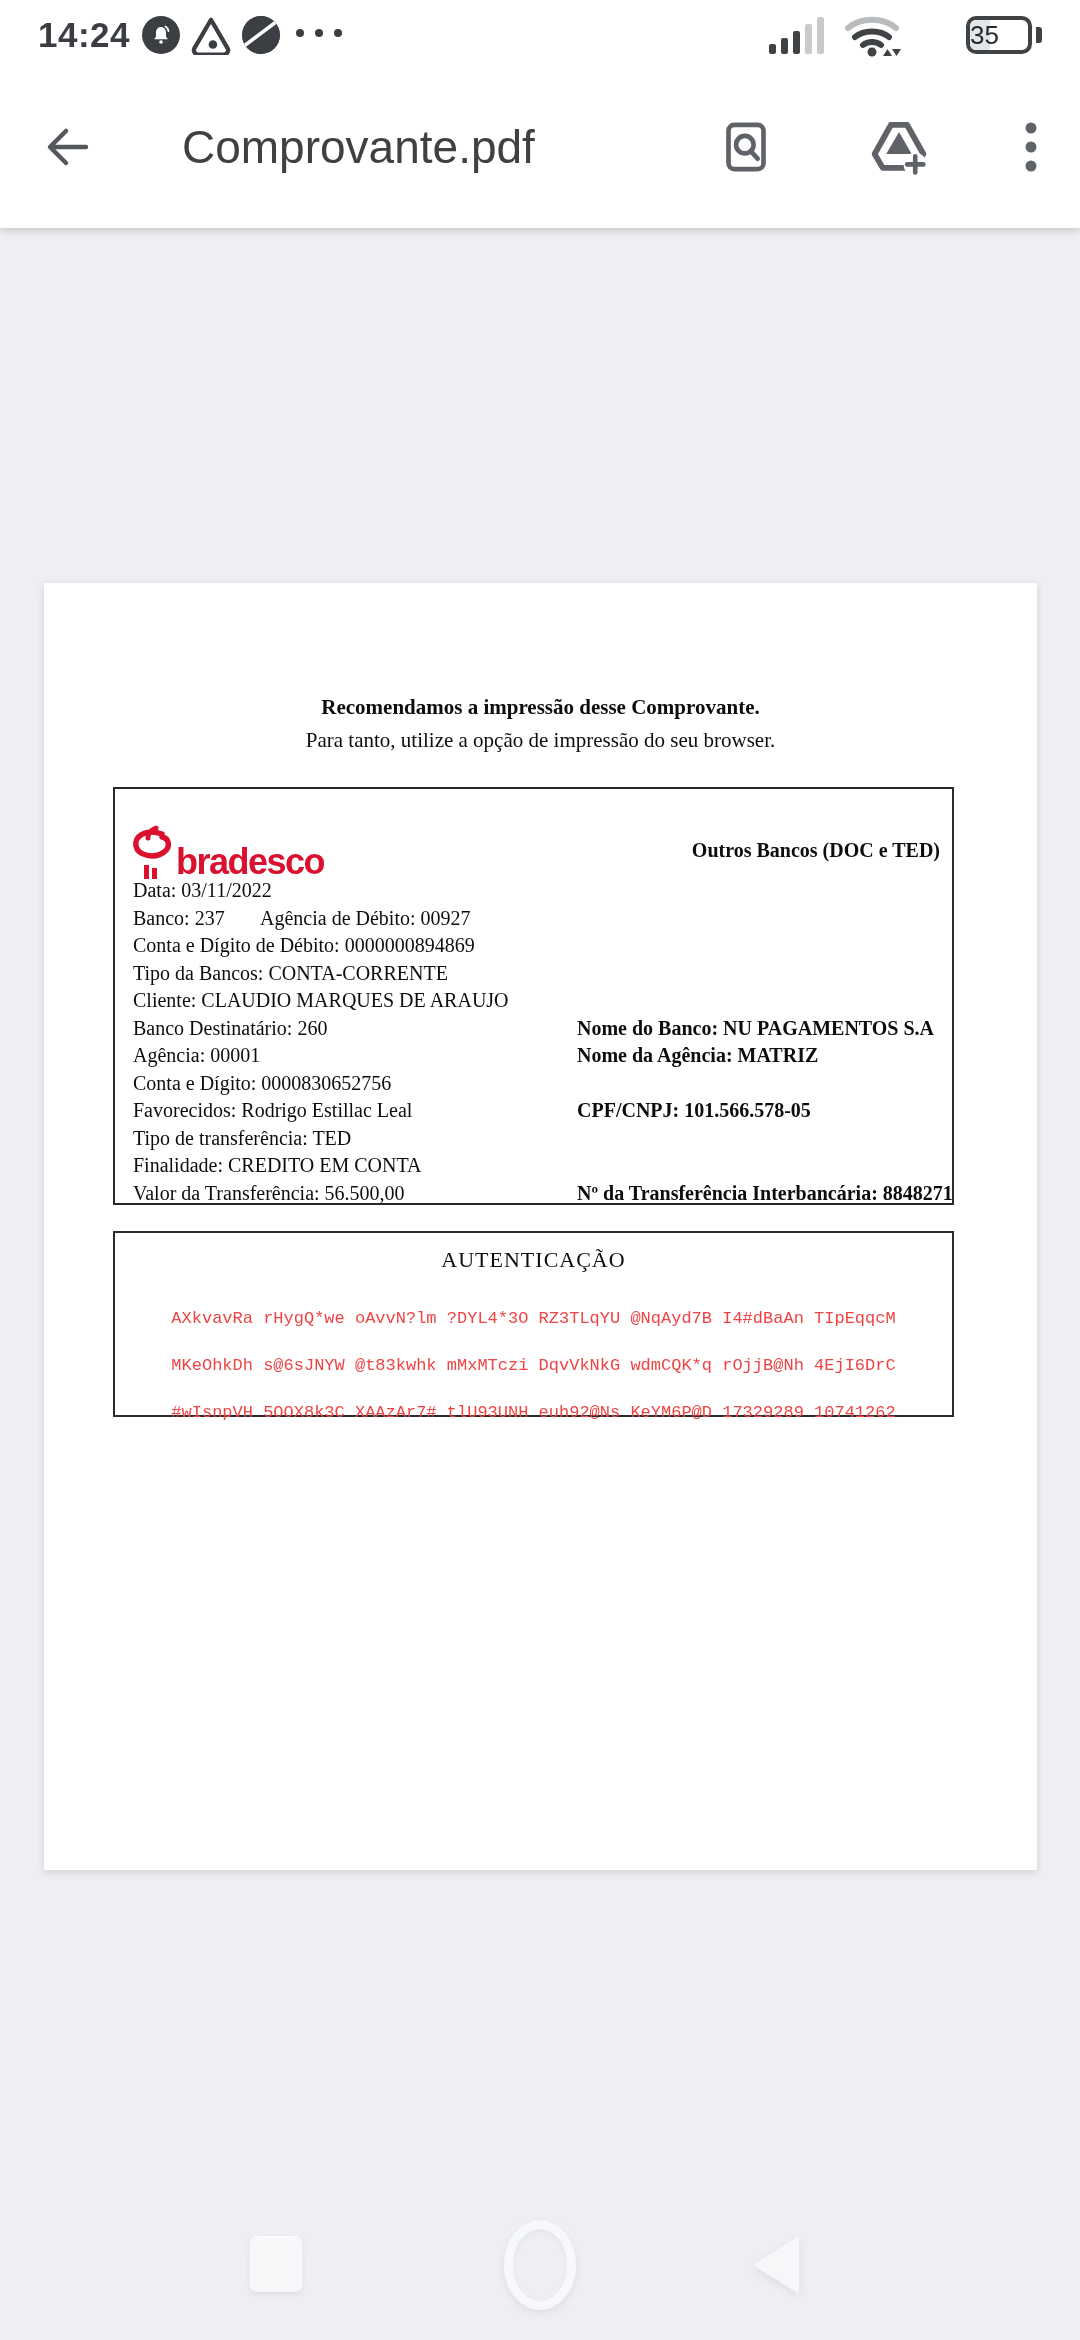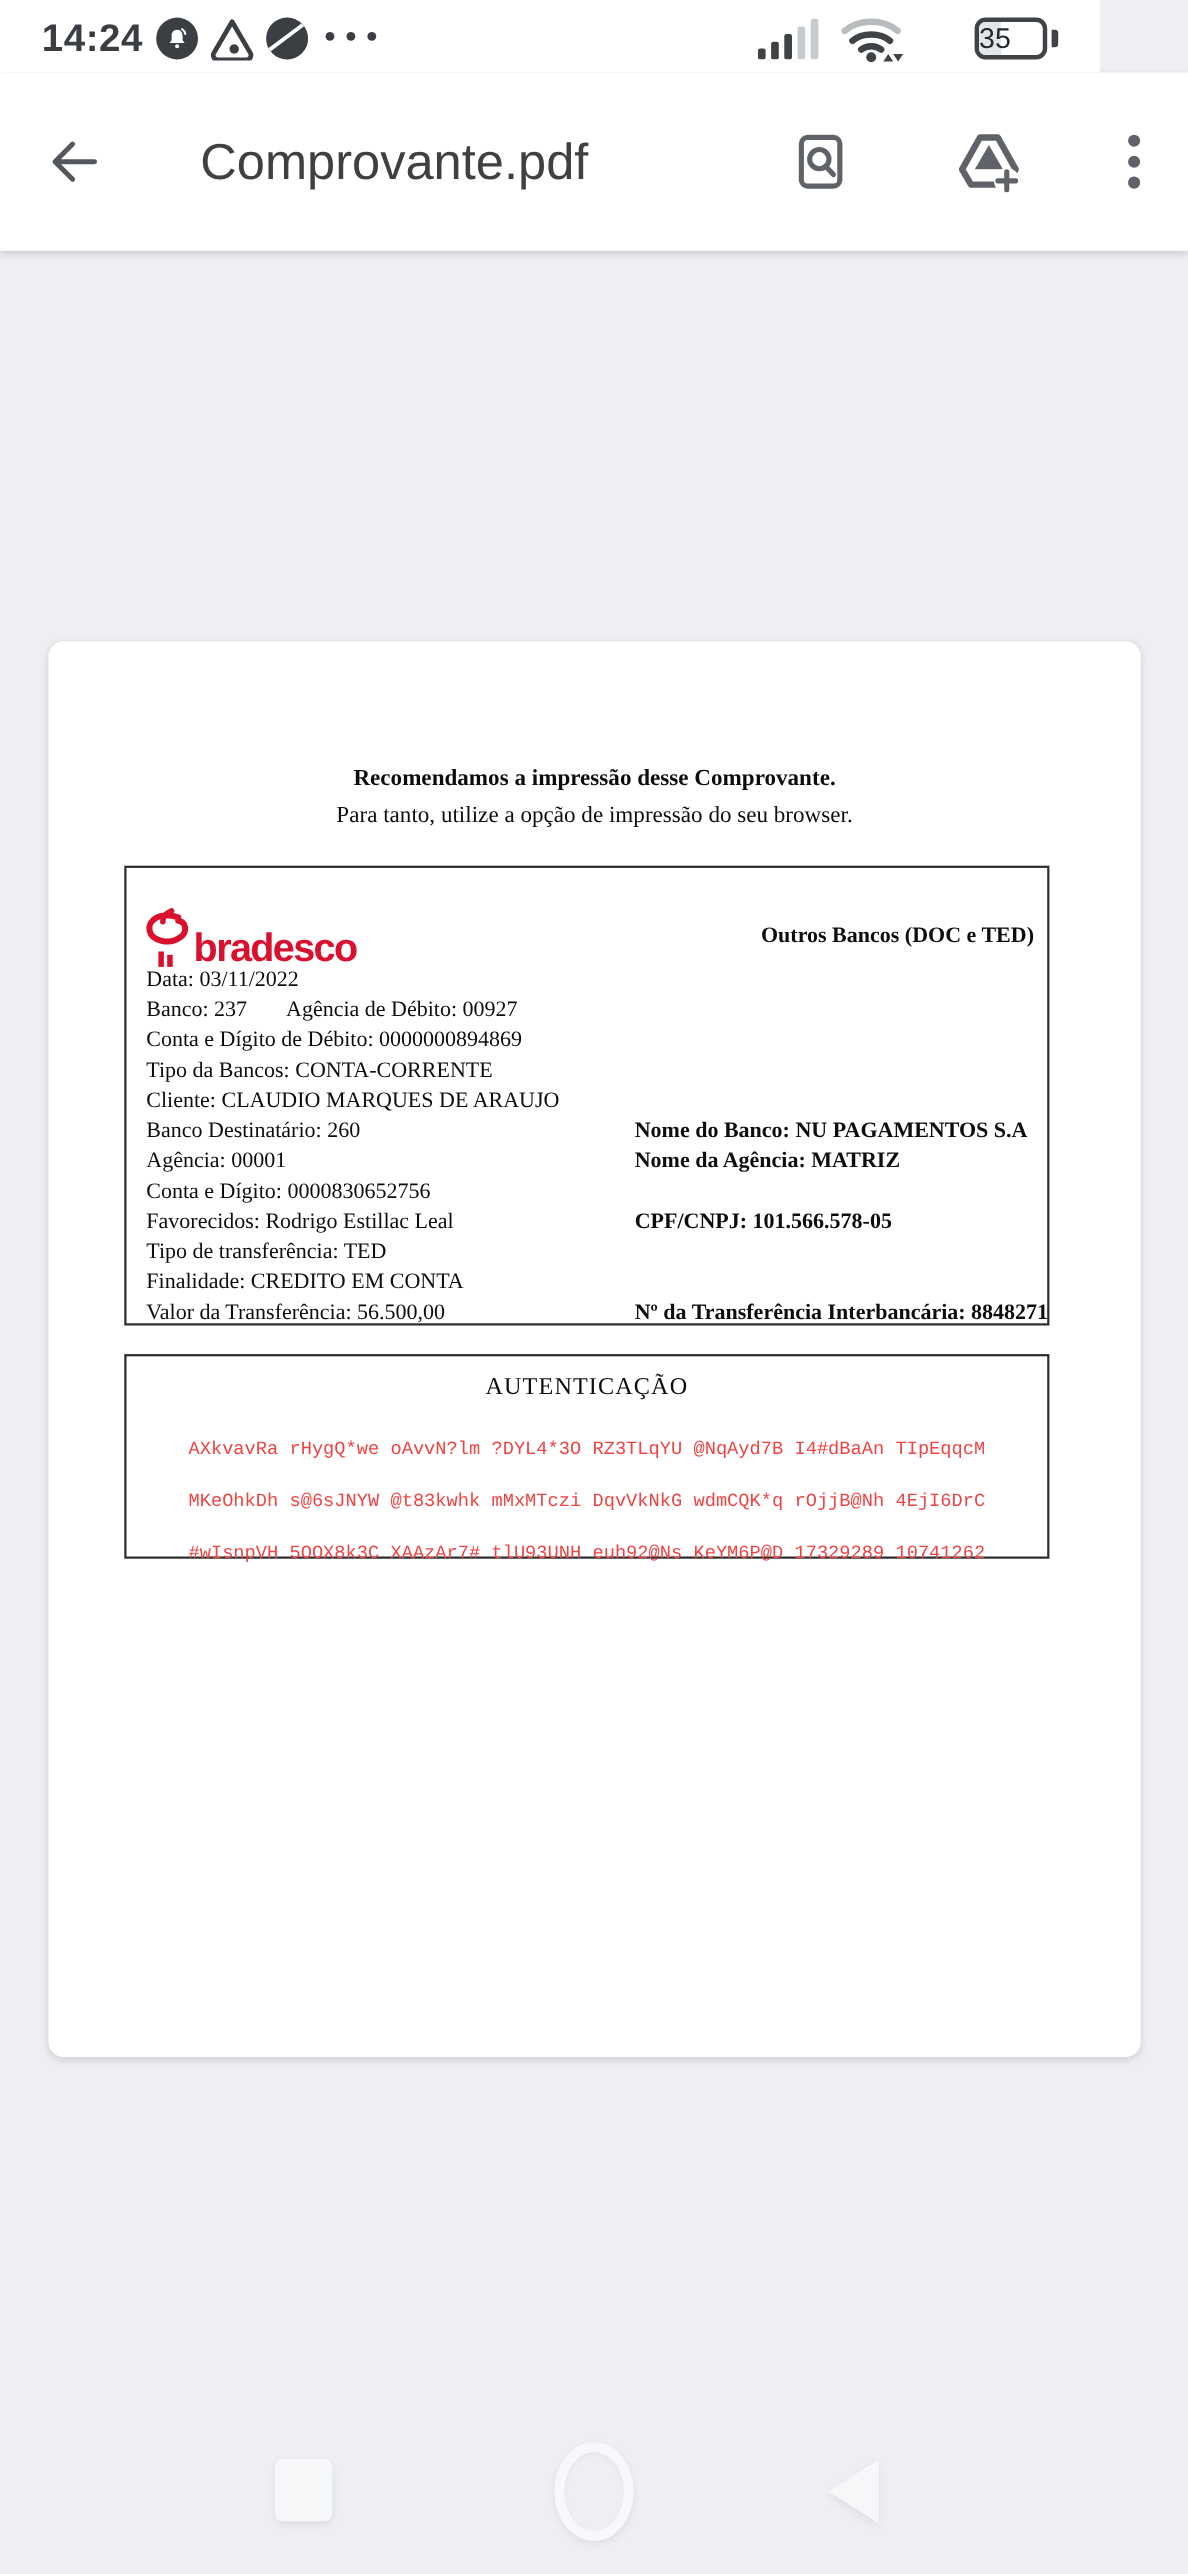--- a/index.html
+++ b/index.html
@@ -6,21 +6,21 @@
   html,body { width:1080px; height:2340px; }
   body {
     position:relative;
     font-family:"Liberation Sans", sans-serif;
     background:#edeff2;
     overflow:hidden;
   }
 
   
   .statusbar {
-    position:absolute; top:0; left:0; width:1000px; height:66px;
+    position:absolute; top:0; left:0; width:1080px; height:66px;
     background:#ffffff; display:flex; align-items:center; padding:0 38px;
     z-index:5;
   }
   .sb-time { font-size:35px; font-weight:bold; color:#3a3e43; letter-spacing:0.5px; margin-top:4px;}
   .sb-notifs { display:flex; align-items:center; gap:10px; margin-left:12px; margin-top:4px;}
   .notif-circle { width:38px; height:38px; border-radius:50%; background:#3b3f44;
     display:flex; align-items:center; justify-content:center; }
   .sb-dots { display:flex; gap:11px; margin-left:16px; }
   .sb-dots i { width:8px; height:8px; border-radius:50%; background:#3b3f44; display:block; }
   .sb-right { margin-left:auto; display:flex; align-items:center; gap:18px; margin-top:4px;}
@@ -39,21 +39,21 @@
   .appbar-title { font-size:46px; color:#404040; margin-left:88px; font-weight:400; }
   .appbar-actions { margin-left:auto; display:flex; align-items:center; gap:96px; }
   .iconbtn { display:flex; align-items:center; justify-content:center; cursor:pointer; }
 
   
   .canvas { position:absolute; top:228px; left:0; width:1080px; height:2112px; background:#edeff2; }
 
   .page {
     position:absolute; left:44px; top:583px; width:993px; height:1287px;
     background:#ffffff; box-shadow:0 2px 8px rgba(0,0,0,0.13);
-    font-family:"Liberation Serif", serif; color:#0d0d0d;border-radius:14px;
+    font-family:"Liberation Serif", serif; color:#0d0d0d;
   }
 
   .notice { position:absolute; top:108px; left:0; width:100%; text-align:center;
     font-size:21px; line-height:33px; }
   .notice .b { font-weight:bold; }
 
   .rbox {
     position:absolute; left:69px; top:204px; width:841px; height:418px;
     border:2px solid #2b2b2b;
   }

